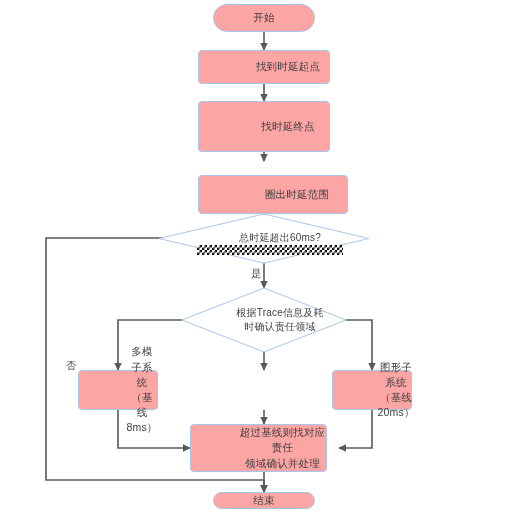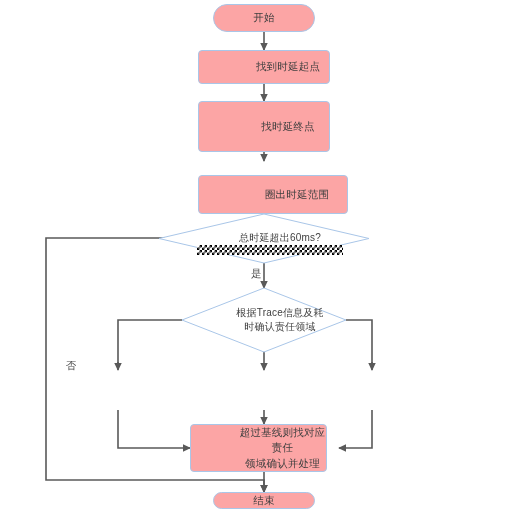--- a/index.html
+++ b/index.html
@@ -163,22 +163,30 @@
   <div class="edge-label vertical" style="left:66px; top:352px;">否</div>
 
   <div class="decision-wrap" style="left:182px; top:288px; width:164px; height:64px;">
     <svg width="164" height="64" xmlns="http://www.w3.org/2000/svg">
       <polygon points="82,0 164,32 82,64 0,32" fill="#ffffff" stroke="#a9c6e8" stroke-width="1"></polygon>
     </svg>
     <div class="decision-label">根据Trace信息及耗
 时确认责任领域</div>
   </div>
 
+  <div class="node process" style="left:78px; top:370px; width:80px; height:40px;">
+    <span>多模子系统
+（基线8ms）</span>
+  </div>
 
 
+  <div class="node process" style="left:332px; top:370px; width:80px; height:40px;">
+    <span>图形子系统
+（基线20ms）</span>
+  </div>
 
   <div class="node process" style="left:190px; top:424px; width:137px; height:48px;">
     <span>超过基线则找对应责任
 领域确认并处理</span>
   </div>
 
   <div class="node terminator" style="left:213px; top:492px; width:102px; height:17px;">
     <span>结束</span>
   </div>
 

